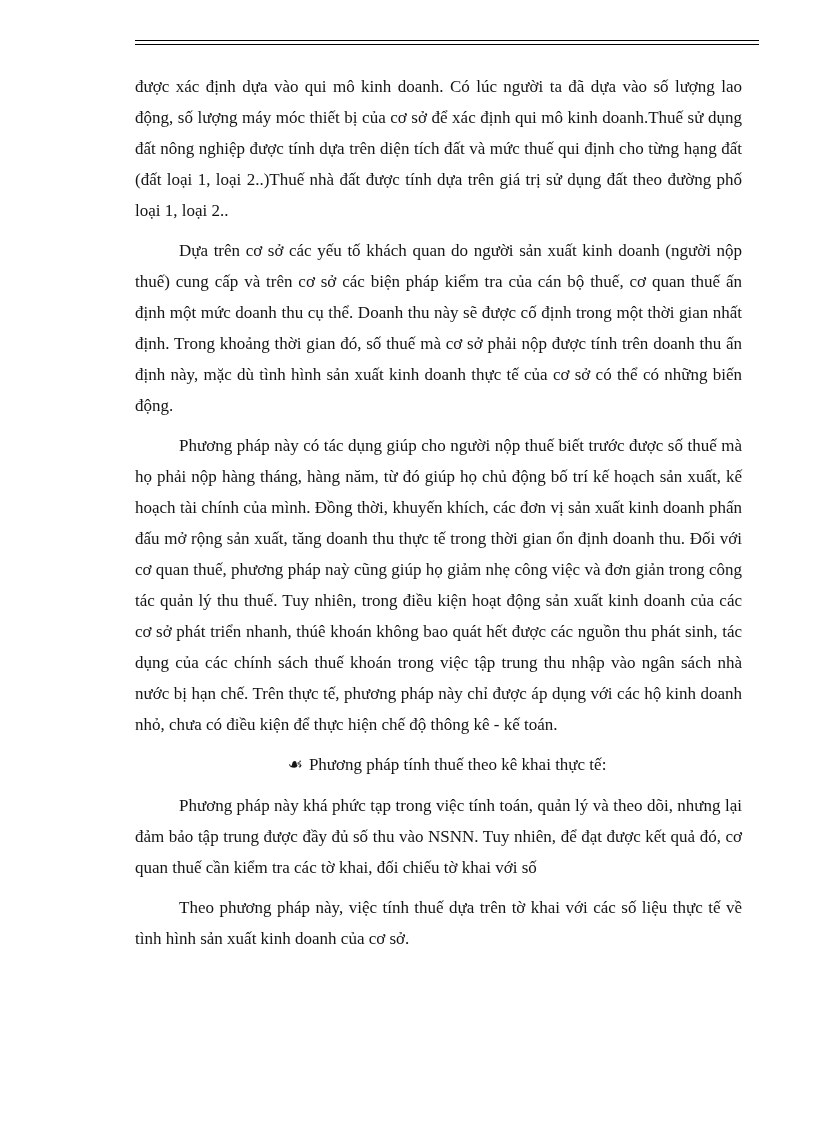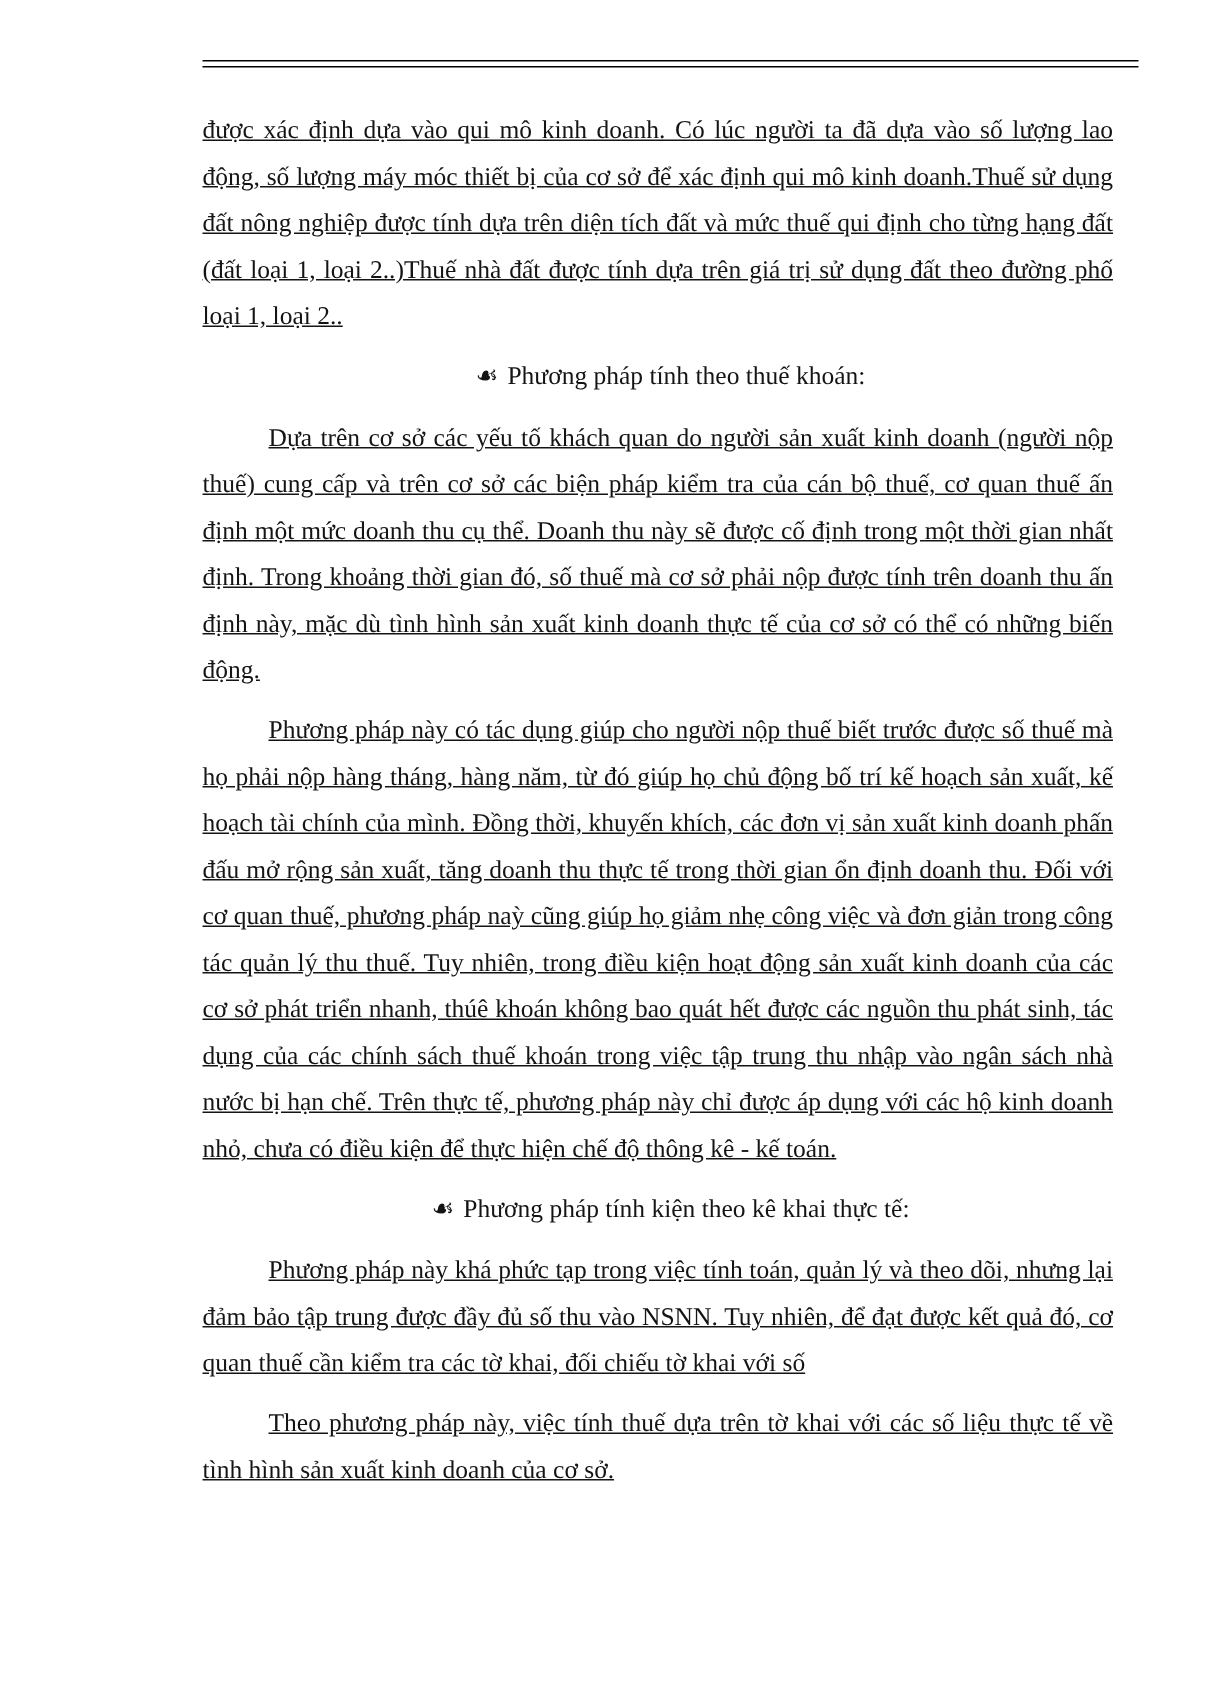--- a/index.html
+++ b/index.html
@@ -32,21 +32,20 @@
   }
   .content {
     margin-top: 26px;
   }
   .content p {
     margin: 0 17px 9px 0;
     text-align: justify;
     text-indent: 44px;
     font-size: 17px;
     line-height: 31px;
-    text-decoration: underline;
   }
   .content p.no-indent { text-indent: 0; }
   .heading {
     text-align: center;
     font-size: 17px;
     line-height: 31px;
     margin: 2px 0 10px 0;
   }
   .ornament { margin-right: 6px; }
   .footer-wrap {
@@ -69,22 +68,21 @@
 </style>
 </head>
 <body>
 
 <div class="page">
 
   <div class="double-rule"></div>
 
   <div class="content">
       <p class="no-indent">được xác định dựa vào qui mô kinh doanh. Có lúc người ta đã dựa vào số lượng lao động, số lượng máy móc thiết bị của cơ sở để xác định qui mô kinh doanh.Thuế sử dụng đất nông nghiệp được tính dựa trên diện tích đất và mức thuế qui định cho từng hạng đất (đất loại 1, loại 2..)Thuế nhà đất được tính dựa trên giá trị sử dụng đất theo đường phố loại 1, loại 2..</p>
-      <div class="heading"><span class="ornament">☙</span><span>Phương pháp tính theo thuế khoán:</span></div>
       <p>Dựa trên cơ sở các yếu tố khách quan do người sản xuất kinh doanh (người nộp thuế) cung cấp và trên cơ sở các biện pháp kiểm tra của cán bộ thuế, cơ quan thuế ấn định một mức doanh thu cụ thể. Doanh thu này sẽ được cố định trong một thời gian nhất định. Trong khoảng thời gian đó, số thuế mà cơ sở phải nộp được tính trên doanh thu ấn định này, mặc dù tình hình sản xuất kinh doanh thực tế của cơ sở có thể có những biến động.</p>
       <p>Phương pháp này có tác dụng giúp cho người nộp thuế biết trước được số thuế mà họ phải nộp hàng tháng, hàng năm, từ đó giúp họ chủ động bố trí kế hoạch sản xuất, kế hoạch tài chính của mình. Đồng thời, khuyến khích, các đơn vị sản xuất kinh doanh phấn đấu mở rộng sản xuất, tăng doanh thu thực tế trong thời gian ổn định doanh thu. Đối với cơ quan thuế, phương pháp naỳ cũng giúp họ giảm nhẹ công việc và đơn giản trong công tác quản lý thu thuế. Tuy nhiên, trong điều kiện hoạt động sản xuất kinh doanh của các cơ sở phát triển nhanh, thúê khoán không bao quát hết được các nguồn thu phát sinh, tác dụng của các chính sách thuế khoán trong việc tập trung thu nhập vào ngân sách nhà nước bị hạn chế. Trên thực tế, phương pháp này chỉ được áp dụng với các hộ kinh doanh nhỏ, chưa có điều kiện để thực hiện chế độ thông kê - kế toán.</p>
-      <div class="heading"><span class="ornament">☙</span><span>Phương pháp tính kiện theo kê khai thực tế:</span></div>
+      <div class="heading"><span class="ornament">☙</span><span>Phương pháp tính thuế theo kê khai thực tế:</span></div>
       <p>Phương pháp này khá phức tạp trong việc tính toán, quản lý và theo dõi, nhưng lại đảm bảo tập trung được đầy đủ số thu vào NSNN. Tuy nhiên, để đạt được kết quả đó, cơ quan thuế cần kiểm tra các tờ khai, đối chiếu tờ khai với số</p>
       <p>Theo phương pháp này, việc tính thuế dựa trên tờ khai với các số liệu thực tế về tình hình sản xuất kinh doanh của cơ sở.</p>
     </div>
 
 
 </div>
 
 </body></html>

